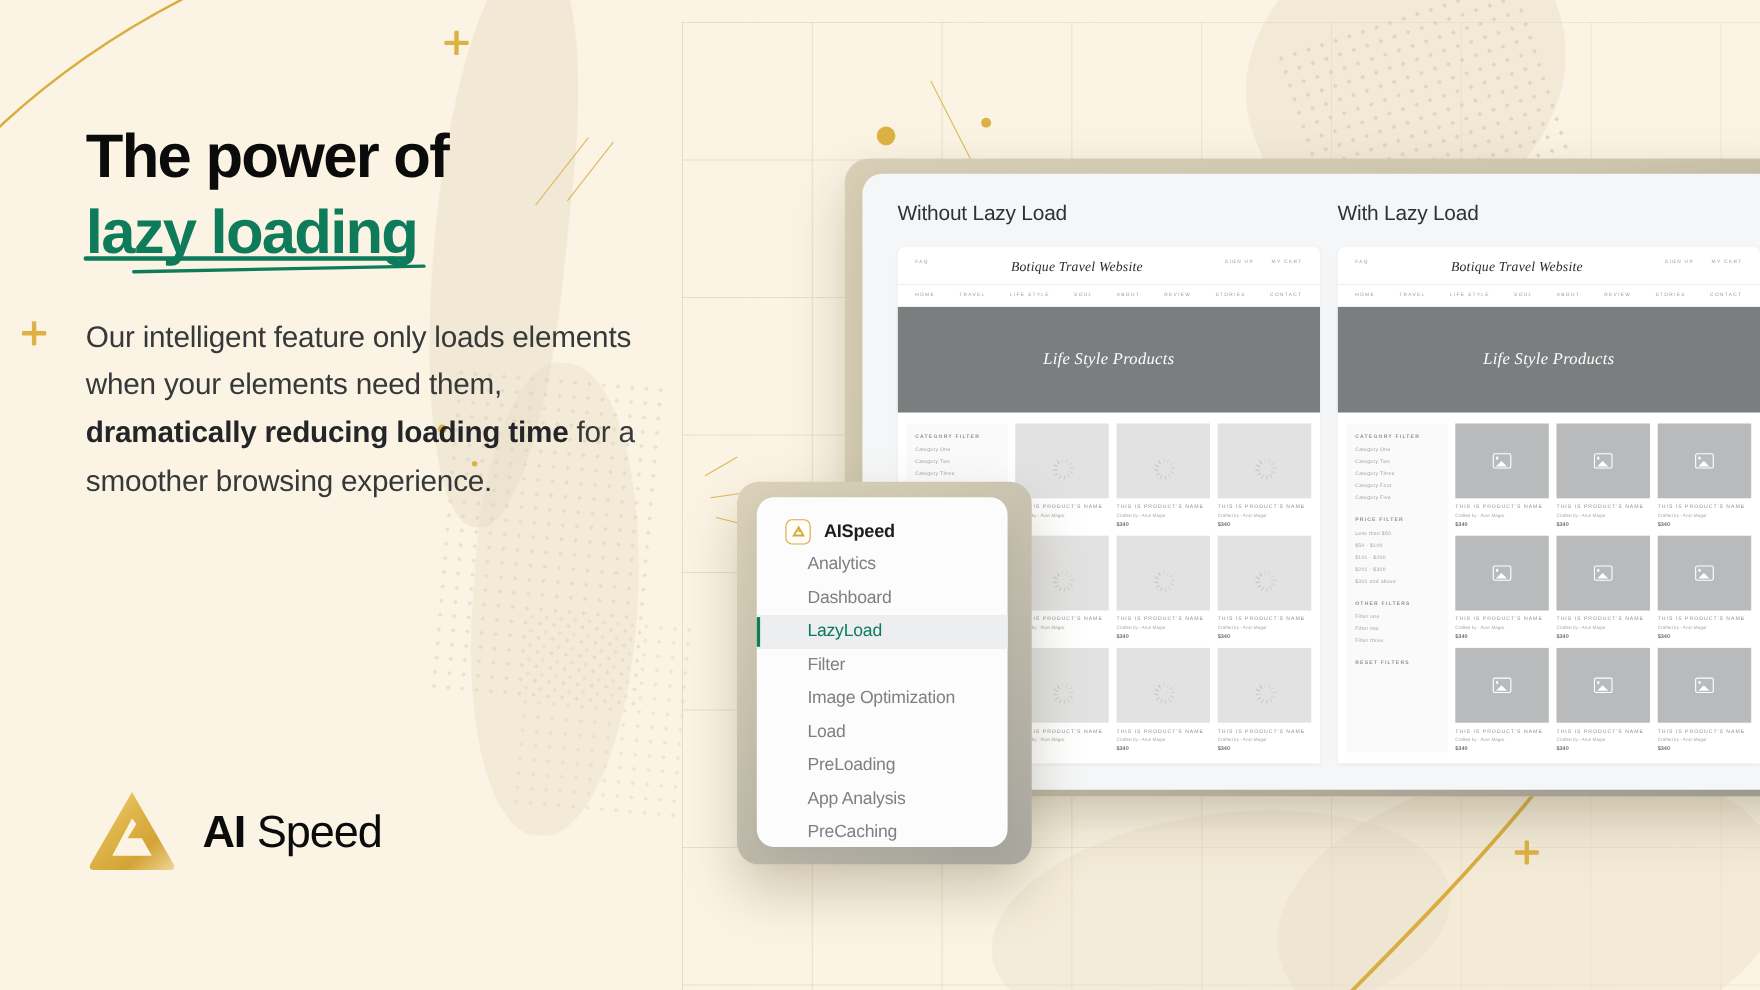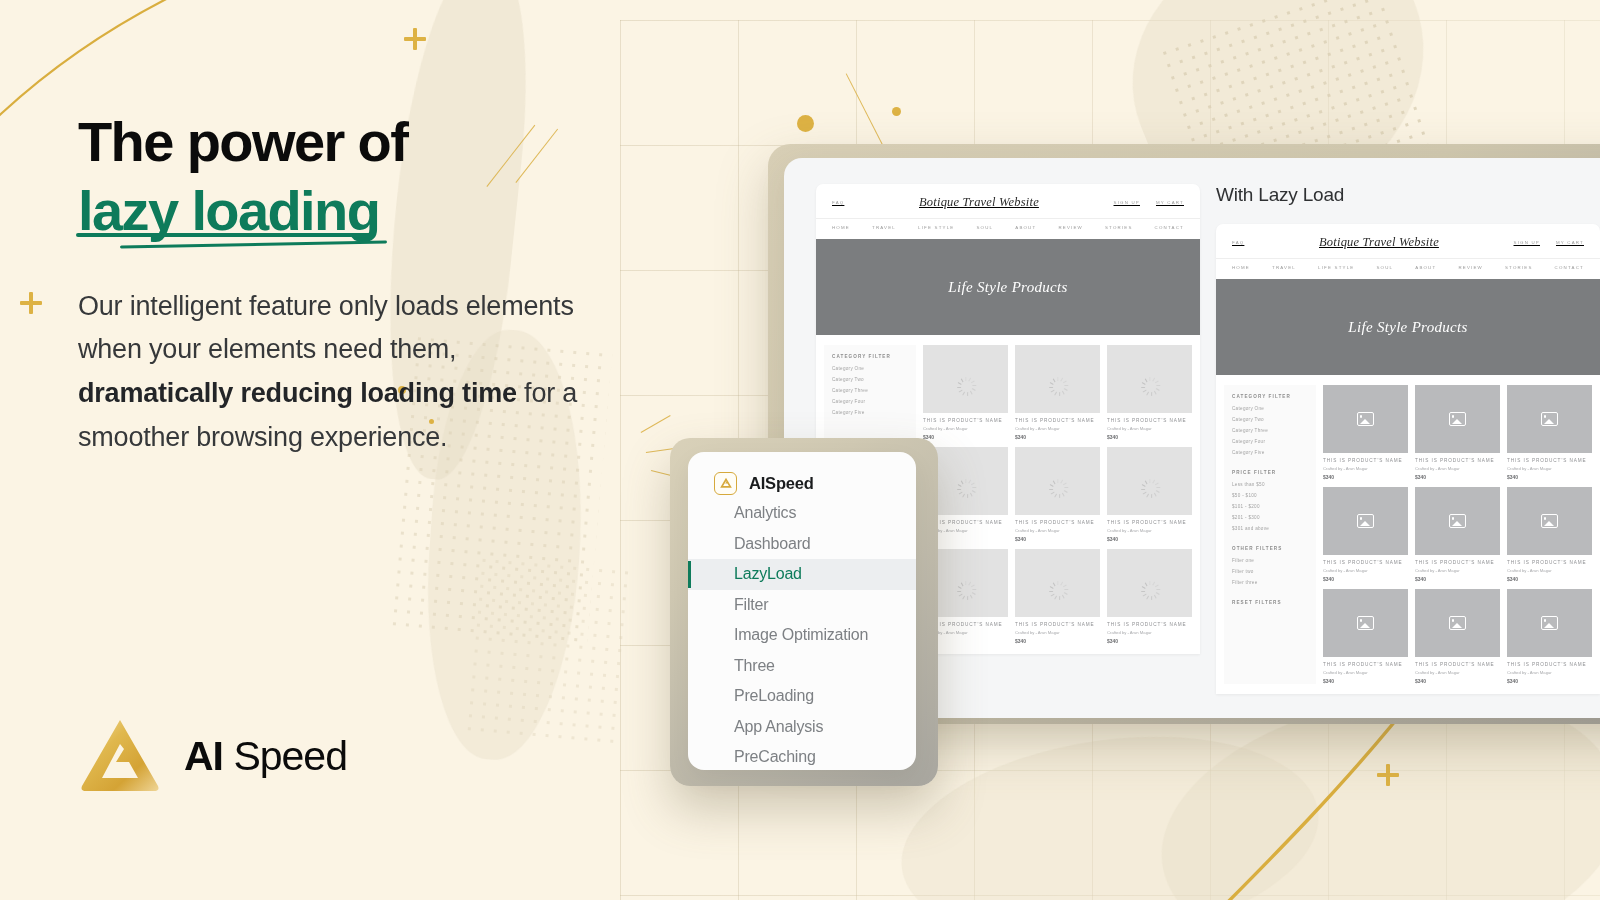--- a/index.html
+++ b/index.html
@@ -121,23 +121,22 @@
   .panes { display: flex; gap: 16px; padding: 26px 0 0 32px; }
   .pane { width: 384px; }
   .pane-title { font-size: 19px; color: #2F3133; letter-spacing: -.2px; margin-bottom: 18px; }
 
   .site {
     background: #fff; border-radius: 7px 7px 0 0; overflow: hidden;
     box-shadow: 0 1px 3px rgba(0,0,0,.06);
     height: 470px;
   }
   .site-top {
-    display: flex; align-items: center; justify-content: space-between;
+    display: flex; justify-content: space-between;
     padding: 11px 16px 8px 16px;
-    text-decoration: underline;
   }
   .site-brand {
     font-family: "Liberation Serif", serif; font-style: italic;
     font-size: 12.5px; color: #2b2b2b; letter-spacing: .2px;
   }
   .mini { font-size: 4.4px; letter-spacing: 1.2px; color: #9a9a9a; text-transform: uppercase; white-space: nowrap; }
   .site-top-right { display: flex; gap: 16px; }
   .site-nav {
     display: flex; justify-content: space-between;
     padding: 6px 16px 9px 16px; border-top: 1px solid #eee;
@@ -284,20 +283,21 @@
       <path d="M42 4 L80 70 Q82 75 76 75 L8 75 Q2 75 4 70 Z
                M42 28 L24 62 L60 62 L51 46 L38 46 L46 33 Z" fill="url(#gold)" fill-rule="evenodd"></path>
     </svg>
     <div class="logo-text"><b>AI</b><span> Speed</span></div>
   </div>
 
   <div class="device-frame"></div>
   <div class="device-screen">
     <div class="panes" id="panes">
         <div class="pane">
+          <div class="pane-title">Without Lazy Load</div>
           <div class="site">
             <div class="site-top">
               <div class="mini">FAQ</div>
               <div class="site-brand">Botique Travel Website</div>
               <div class="site-top-right">
                 <div class="mini">SIGN UP</div>
                 <div class="mini">MY CART</div>
               </div>
             </div>
             <div class="site-nav">
@@ -652,20 +652,20 @@
         </svg>
       </div>
       <div class="menu-title">AISpeed</div>
     </div>
     <div id="menu-items">
         <div class="menu-item">Analytics</div>
         <div class="menu-item">Dashboard</div>
         <div class="menu-item active">LazyLoad</div>
         <div class="menu-item">Filter</div>
         <div class="menu-item">Image Optimization</div>
-        <div class="menu-item">Three</div>
+        <div class="menu-item">Load</div>
         <div class="menu-item">PreLoading</div>
         <div class="menu-item">App Analysis</div>
         <div class="menu-item">PreCaching</div>
       </div>
   </div>
 
 </div>
 
 </body></html>

